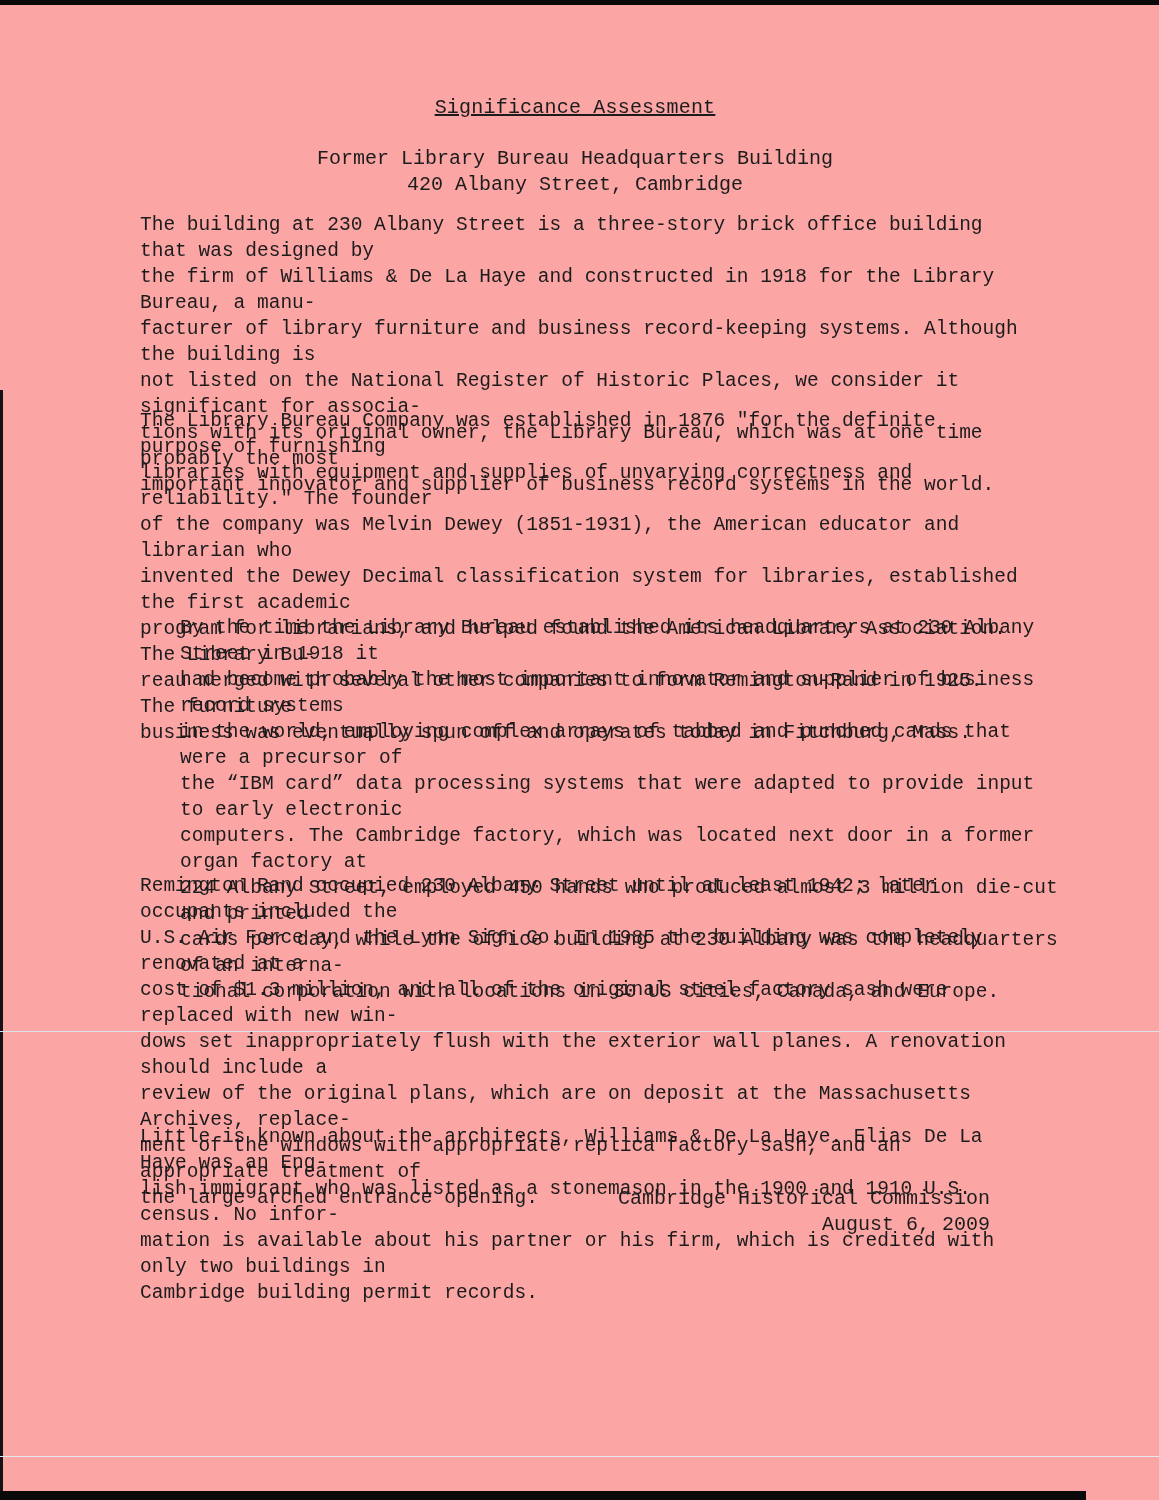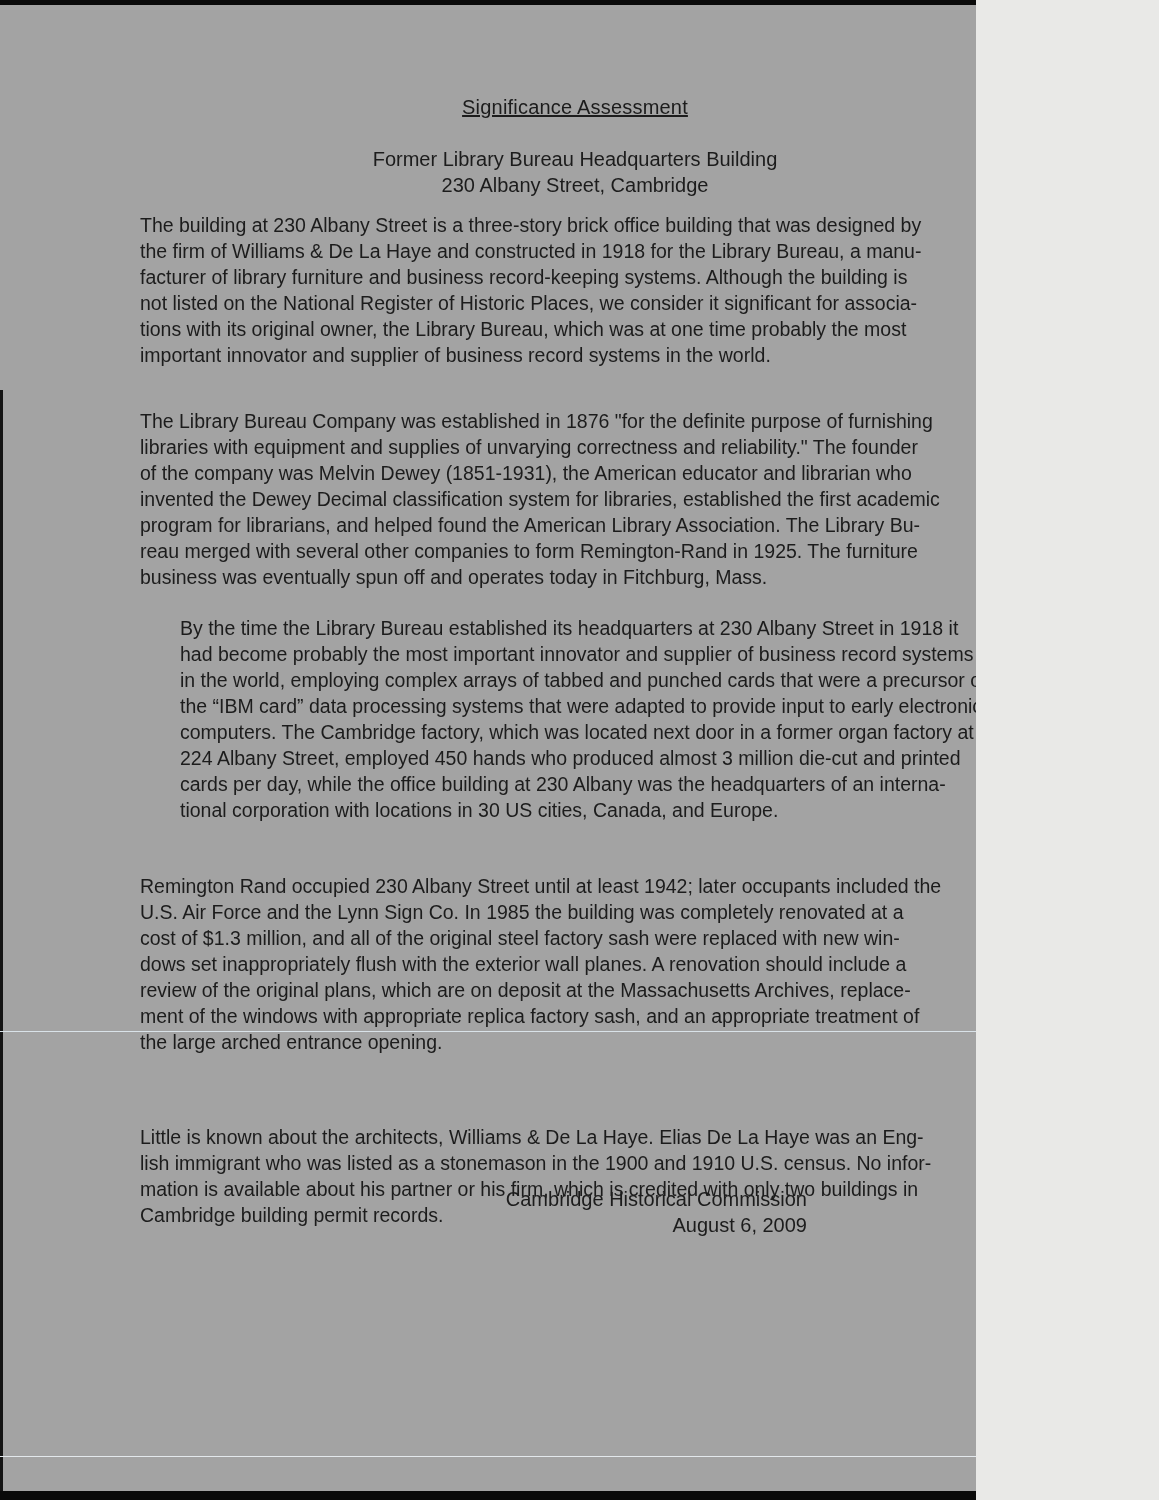--- a/index.html
+++ b/index.html
@@ -2,29 +2,29 @@
 <html><head>
 <meta charset="utf-8">
 <style>
   html, body {
     margin: 0;
     padding: 0;
     background: #e9e9e7;
   }
   .scan-page {
     position: relative;
-    width: 976px;
+    width: 1159px;
     height: 1500px;
-    background-color: #a3a3a3;
+    background-color: #fca5a5;
     background-image:
       radial-gradient(ellipse 600px 300px at 15% 97%, #ececе8 0%, rgba(236,236,232,0) 60%),
       radial-gradient(ellipse 700px 250px at 70% 99%, #eeeeea 0%, rgba(238,238,234,0) 65%),
       radial-gradient(ellipse 500px 200px at 85% 2%, #f0f0ed 0%, rgba(240,240,237,0) 70%);
     overflow: hidden;
-    font-family: Liberation Sans, sans-serif;
+    font-family: Liberation Mono, monospace;
     color: #1c1c1c;
   }
   
   .edge-top {
     position: absolute; top: 0; left: 0; width: 1159px; height: 5px;
     background: #0a0a0a;
   }
   .edge-bottom {
     position: absolute; bottom: 0; left: 0; width: 1086px; height: 9px;
     background: #0a0a0a;
@@ -84,21 +84,21 @@
 
   <div class="edge-top"></div>
   <div class="edge-left"></div>
   <div class="edge-bottom"></div>
   <div class="fold-line-1"></div>
   <div class="fold-line-2"></div>
 
   <h1 class="doc-title">Significance Assessment</h1>
 
   <div class="doc-subtitle">Former Library Bureau Headquarters Building
-230 Albany Street, Cambridge</div>
+420 Albany Street, Cambridge</div>
 
   <p class="para para-1">The building at 230 Albany Street is a three-story brick office building that was designed by
 the firm of Williams &amp; De La Haye and constructed in 1918 for the Library Bureau, a manu-
 facturer of library furniture and business record-keeping systems. Although the building is
 not listed on the National Register of Historic Places, we consider it significant for associa-
 tions with its original owner, the Library Bureau, which was at one time probably the most
 important innovator and supplier of business record systems in the world.</p>
 
   <p class="para para-2">The Library Bureau Company was established in 1876 "for the definite purpose of furnishing
 libraries with equipment and supplies of unvarying correctness and reliability." The founder

